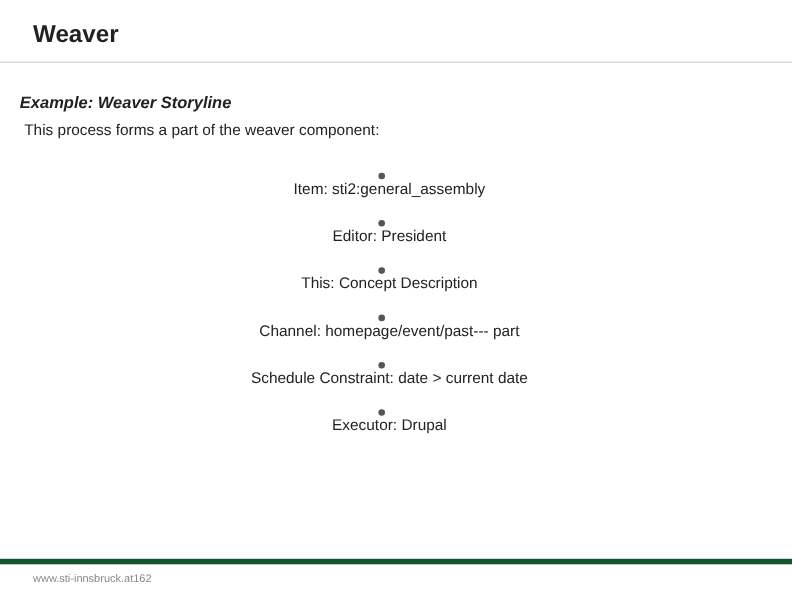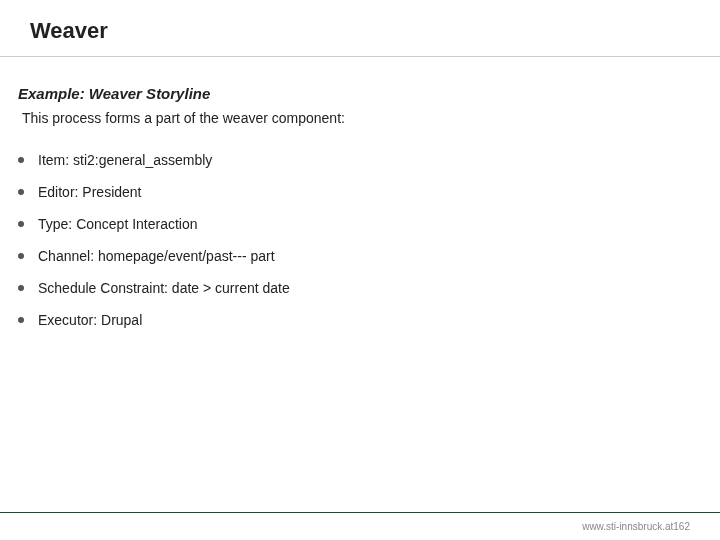--- a/index.html
+++ b/index.html
@@ -87,47 +87,48 @@
     }
 
     .bullet-list {
       list-style: none;
       padding: 0;
       margin: 0;
     }
 
     .bullet-list li {
       display: flex;
-      align-items: flex-start;
+      align-items: center;
       padding: 8px 0;
       font-size: 14px;
       color: #222;
       border-bottom: none;
+      flex-direction: column;
     }
 
     .bullet-dot {
       width: 6px;
       height: 6px;
       background: #555;
       border-radius: 50%;
       margin-top: 5px;
       margin-right: 14px;
       flex-shrink: 0;
     }
 
     .footer {
       position: absolute;
       bottom: 0;
       left: 0;
       right: 0;
       display: flex;
-      justify-content: flex-end;
+      justify-content: flex-start;
       align-items: center;
       padding: 8px 30px;
-      border-top: 1px solid #14532d;
+      border-top: 5px solid #14532d;
       font-size: 10px;
       color: #888;
     }
   </style>
 </head>
 <body>
 
 <div class="header">
   <span class="header-title">Weaver</span>
 </div>
@@ -139,21 +140,21 @@
   <li>
         <span class="bullet-dot"></span>
         <span>Item: sti2:general_assembly</span>
       </li>
       <li>
         <span class="bullet-dot"></span>
         <span>Editor: President</span>
       </li>
       <li>
         <span class="bullet-dot"></span>
-        <span>Type: Concept Interaction</span>
+        <span>This: Concept Description</span>
       </li>
       <li>
         <span class="bullet-dot"></span>
         <span>Channel: homepage/event/past--- part</span>
       </li>
       <li>
         <span class="bullet-dot"></span>
         <span>Schedule Constraint: date &gt; current date</span>
       </li>
       <li>

